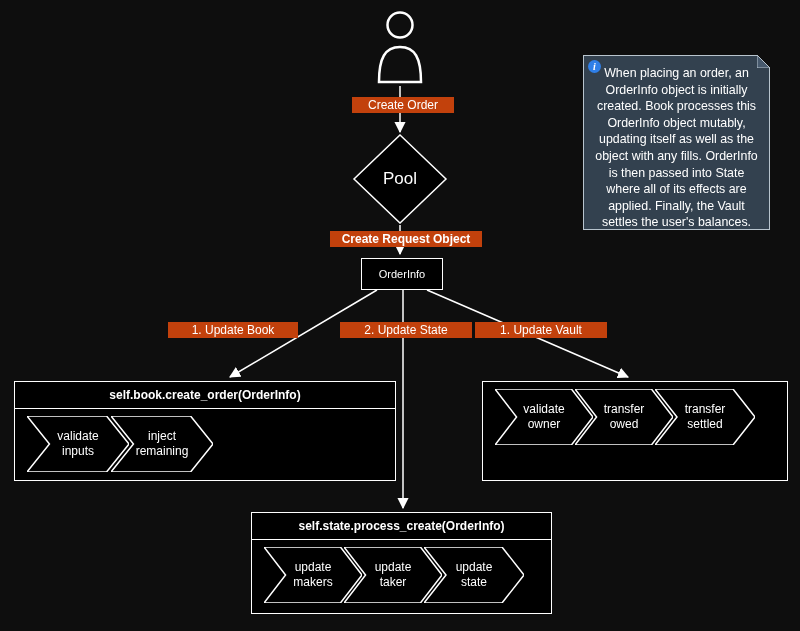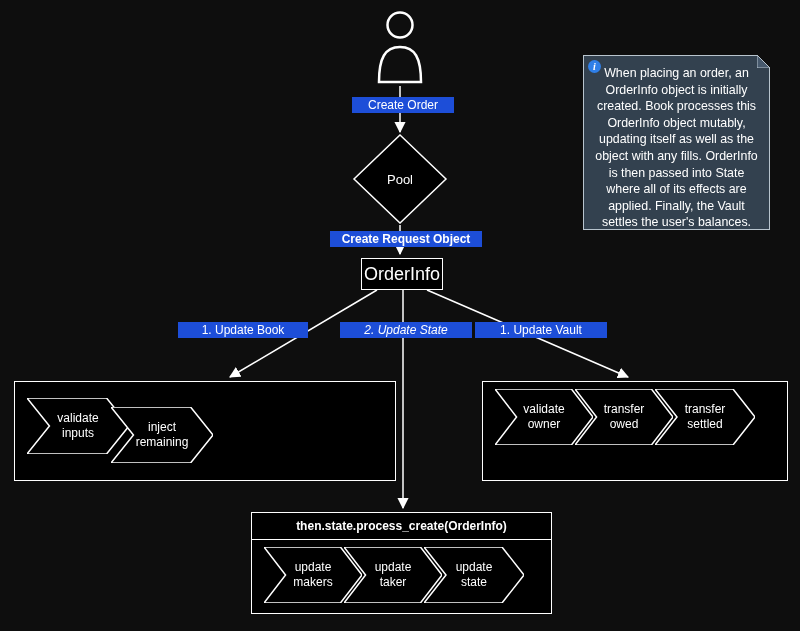--- a/index.html
+++ b/index.html
@@ -8,37 +8,37 @@
     background:#0e0e0e;color:#fff;
     font-family:"Liberation Sans", sans-serif;
   }
   .abs{position:absolute;}
 
   
   #arrows{position:absolute;left:0;top:0;width:800px;height:631px;z-index:2;pointer-events:none;}
 
   
   .edge-label{
-    position:absolute;z-index:3;background:#1d4ed8;
+    position:absolute;z-index:3;background:#c2410c;
     font-size:12px;text-align:center;padding:1px 3px;color:#fff;
   }
 
   
   #actor{left:375px;top:10px;width:50px;height:74px;z-index:2;}
 
   
   #pool{left:352px;top:134px;width:96px;height:90px;z-index:2;}
   #pool svg{position:absolute;left:0;top:0;width:100%;height:100%;}
-  #pool .node-label{position:absolute;inset:0;display:flex;align-items:center;justify-content:center;font-size:13px;}
+  #pool .node-label{position:absolute;inset:0;display:flex;align-items:center;justify-content:center;font-size:17px;}
 
   
   #orderinfo{
     left:361px;top:258px;width:80px;height:30px;z-index:2;
     background:#000;border:1.5px solid #fff;
-    display:flex;align-items:center;justify-content:center;font-size:18px;
+    display:flex;align-items:center;justify-content:center;font-size:11px;
   }
 
   
   .proc-box{
     position:absolute;z-index:1;background:#000;border:1.5px solid #fff;
   }
   .proc-title{
     font-weight:bold;font-size:12px;text-align:center;
     padding:6px 4px;border-bottom:1px solid #fff;color:#fff;
   }
@@ -85,45 +85,46 @@
   <line x1="427" y1="290" x2="628" y2="377" stroke="#ffffff" stroke-width="1.5" marker-end="url(#arrow)"></line>
 </svg>
 
 <svg id="actor" class="abs" viewBox="0 0 50 74">
   <circle cx="25" cy="15" r="12.5" fill="#0e0e0e" stroke="#ffffff" stroke-width="2.5"></circle>
   <path d="M4,72 C4,48 10,37 25,37 C40,37 46,48 46,72 Z" fill="#0e0e0e" stroke="#ffffff" stroke-width="2.5"></path>
 </svg>
 
 <div class="edge-label" style="left:352px;top:97px;width:96px;">Create Order</div>
 <div class="edge-label" style="left:330px;top:231px;width:146px;font-weight:bold;">Create Request Object</div>
-<div class="edge-label" style="left:178px;top:322px;width:124px;">1. Update Book</div>
-<div class="edge-label" style="left:340px;top:322px;width:126px;font-style:italic;">2. Update State</div>
+<div class="edge-label" style="left:168px;top:322px;width:124px;">1. Update Book</div>
+<div class="edge-label" style="left:340px;top:322px;width:126px;">2. Update State</div>
 <div class="edge-label" style="left:475px;top:322px;width:126px;">1. Update Vault</div>
 
 <div id="pool" class="abs">
   <svg viewBox="0 0 96 90" preserveAspectRatio="none">
     <polygon points="48,1 94,45 48,89 2,45" fill="#000000" stroke="#ffffff" stroke-width="1.5"></polygon>
   </svg>
   <div class="node-label">Pool</div>
 </div>
 
 <div id="orderinfo" class="abs">
   <span>OrderInfo</span>
 </div>
 
 <div id="box-book" class="proc-box">
+  <div class="proc-title">self.book.create_order(OrderInfo)</div>
   <div class="steps">
     <div class="chev" style="width:102px;">
       <svg viewBox="0 0 100 56" preserveAspectRatio="none">
           <polygon points="0,0 78,0 100,28 78,56 0,56 22,28" fill="#000000" stroke="#ffffff" stroke-width="1.5" vector-effect="non-scaling-stroke"></polygon>
         </svg>
       <div class="chev-label">validate
 inputs</div>
     </div>
-    <div class="chev" style="width:102px;margin-top:18px;">
+    <div class="chev" style="width:102px;">
       <svg viewBox="0 0 100 56" preserveAspectRatio="none">
           <polygon points="0,0 78,0 100,28 78,56 0,56 22,28" fill="#000000" stroke="#ffffff" stroke-width="1.5" vector-effect="non-scaling-stroke"></polygon>
         </svg>
       <div class="chev-label">inject
 remaining</div>
     </div>
   </div>
 </div>
 
 <div id="box-vault" class="proc-box">
@@ -146,21 +147,21 @@
       <svg viewBox="0 0 100 56" preserveAspectRatio="none">
           <polygon points="0,0 78,0 100,28 78,56 0,56 22,28" fill="#000000" stroke="#ffffff" stroke-width="1.5" vector-effect="non-scaling-stroke"></polygon>
         </svg>
       <div class="chev-label">transfer
 settled</div>
     </div>
   </div>
 </div>
 
 <div id="box-state" class="proc-box">
-  <div class="proc-title">then.state.process_create(OrderInfo)</div>
+  <div class="proc-title">self.state.process_create(OrderInfo)</div>
   <div class="steps">
     <div class="chev" style="width:98px;">
       <svg viewBox="0 0 100 56" preserveAspectRatio="none">
           <polygon points="0,0 78,0 100,28 78,56 0,56 22,28" fill="#000000" stroke="#ffffff" stroke-width="1.5" vector-effect="non-scaling-stroke"></polygon>
         </svg>
       <div class="chev-label">update
 makers</div>
     </div>
     <div class="chev" style="width:98px;">
       <svg viewBox="0 0 100 56" preserveAspectRatio="none">

